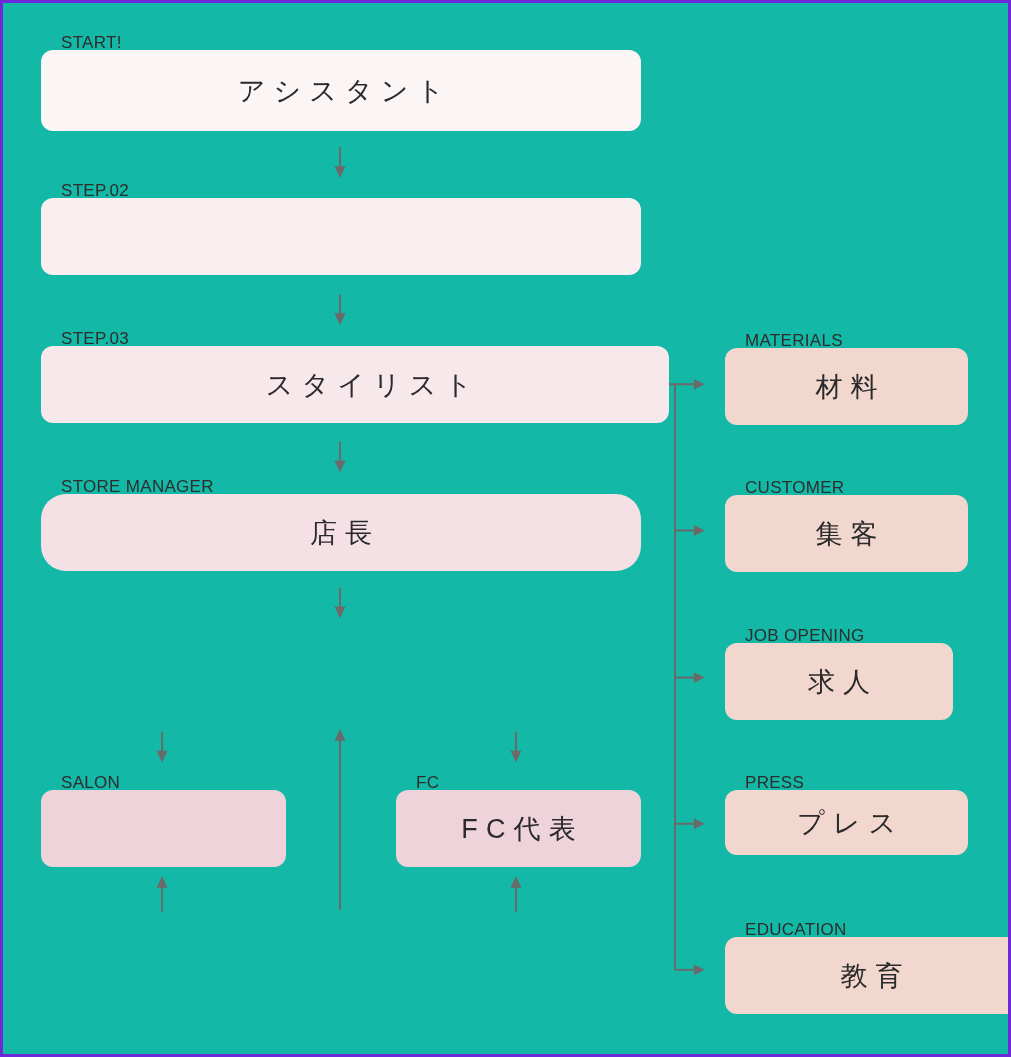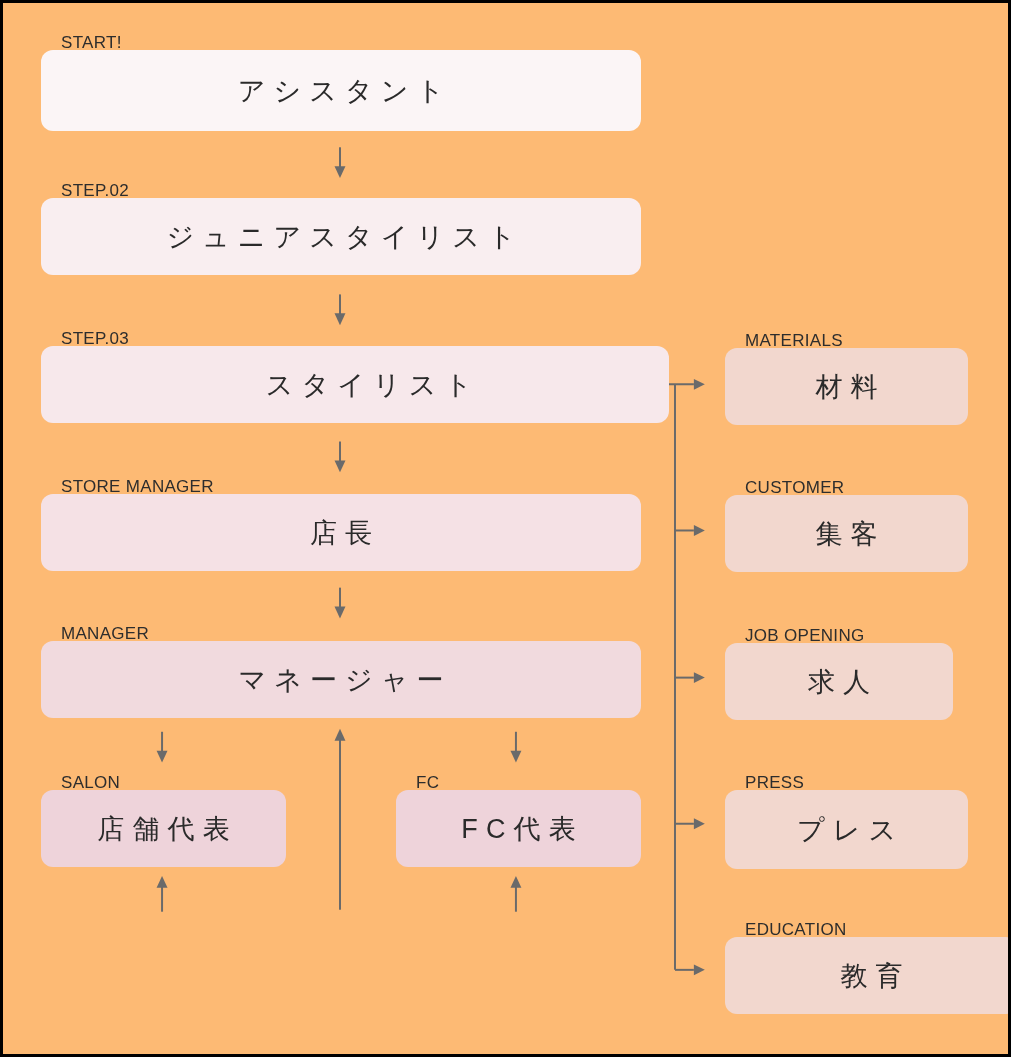--- a/index.html
+++ b/index.html
@@ -1,21 +1,21 @@
 <!DOCTYPE html>
 <html><head>
 <meta charset="utf-8">
 <style>
   html,body{margin:0;padding:0;background:#e8e8e8;}
   .canvas{
     position:relative;
     width:1011px;height:1057px;
     box-sizing:border-box;
-    background:#fdba74;
-    border:3px solid #000000;
+    background:#14b8a6;
+    border:3px solid #6d28d9;
     font-family:"Liberation Sans","DejaVu Sans",sans-serif;
     overflow:hidden;
   }
   .connectors{position:absolute;left:0;top:0;width:100%;height:100%;pointer-events:none;}
   .box{
     position:absolute;
     border-radius:12px;
     display:flex;align-items:center;justify-content:center;
   }
   .box .jp{
@@ -41,21 +41,21 @@
   .b3{top:343px;left:38px;width:600px;height:77px}
   .b4{top:491px;left:38px;width:600px;height:77px}
   .b5{top:638px;left:38px;width:600px;height:77px}
   .b6a{top:787px;left:38px;width:245px;height:77px}
   .b6b{top:787px;left:393px;width:245px;height:77px}
   .b7{top:931px;left:38px;width:600px;height:82px}
   
   .r1{top:345px;left:722px;width:243px;height:77px}
   .r2{top:492px;left:722px;width:243px;height:77px}
   .r3{top:640px;left:722px;width:228px;height:77px}
-  .r4{top:787px;left:722px;width:243px;height:79px}
+  .r4{top:787px;left:722px;width:243px;height:65px}
   .r5{top:934px;left:722px;width:293px;height:77px}
 </style>
 </head>
 <body>
 
 <div class="canvas">
 
   <svg class="connectors" viewBox="0 0 1011 1057">
     <g stroke="#6a6a6a" stroke-width="2" fill="#6a6a6a">
 
@@ -122,39 +122,33 @@
         <line x1="676" y1="972.5" x2="695" y2="972.5"></line>
           <polygon points="695,967 695,978 706,972.5" stroke="none"></polygon>
       </g>
     </g>
   </svg>
 
   <div class="box b1" style="background-color: rgb(251, 245, 246);">
     <span class="tag">START!</span>
     <span class="jp">アシスタント</span>
   </div>
-  <div class="box b2" style="background-color: rgb(249, 238, 240);">
+  <div class="box b2" style="background-color: rgb(249, 238, 240); text-decoration: underline;">
     <span class="tag">STEP.02</span>
-    <span class="jp">ジュニアスタイリスト</span>
   </div>
   <div class="box b3" style="background-color: rgb(247, 232, 235); padding-left: 28px;">
     <span class="tag">STEP.03</span>
     <span class="jp">スタイリスト</span>
   </div>
-  <div class="box b4" style="background-color: rgb(245, 225, 229);">
+  <div class="box b4" style="background-color: rgb(245, 225, 229); border-radius: 25px;">
     <span class="tag">STORE MANAGER</span>
     <span class="jp">店長</span>
   </div>
-  <div class="box b5" style="background-color: rgb(241, 218, 222);">
-    <span class="tag">MANAGER</span>
-    <span class="jp">マネージャー</span>
-  </div>
   <div class="box b6a" style="background-color: rgb(238, 211, 218);">
     <span class="tag">SALON</span>
-    <span class="jp">店舗代表</span>
   </div>
   <div class="box b6b" style="background-color: rgb(238, 211, 218);">
     <span class="tag">FC</span>
     <span class="jp">FC代表</span>
   </div>
 
   <div class="box r1" style="background-color: rgb(242, 215, 206);">
     <span class="tag">MATERIALS</span>
     <span class="jp">材料</span>
   </div>

